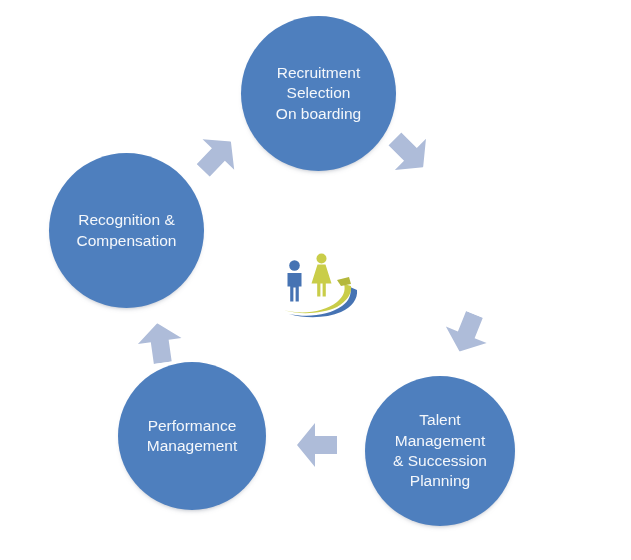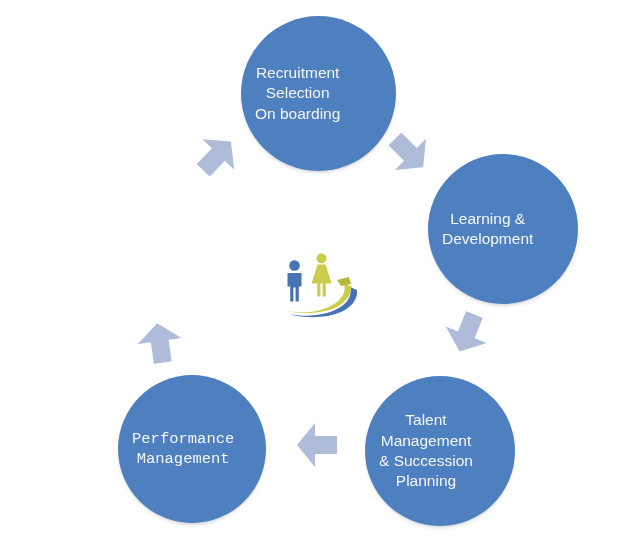--- a/index.html
+++ b/index.html
@@ -11,34 +11,34 @@
     font-family: "Liberation Sans", sans-serif;
     overflow: hidden;
   }
   .node {
     position: absolute;
     border-radius: 50%;
     background: #4e7fbe;
     color: #f4f7fb;
     display: flex;
     align-items: center;
-    justify-content: flex-start;
+    justify-content: center;
     text-align: center;
     box-shadow: 0 3px 5px -3px rgba(100,110,130,0.55);
   }
   .node-label {
     font-size: 15.5px;
     line-height: 1.32;
     white-space: pre-line;
     padding: 0 14px;
   }
   .n-recruitment  { left: 241px; top: 16px;  width: 155px; height: 155px; }
   .n-learning     { left: 428px; top: 154px; width: 150px; height: 150px; }
   .n-talent       { left: 365px; top: 376px; width: 150px; height: 150px; }
-  .n-performance  { left: 118px; top: 375px; width: 148px; height: 148px; font-family: Liberation Mono, monospace; }
+  .n-performance  { left: 118px; top: 362px; width: 148px; height: 148px; }
   .n-recognition  { left: 49px;  top: 153px; width: 155px; height: 155px; }
 
   .arrow { position: absolute; width: 40px; height: 46px; }
   .a-recognition-recruitment { left: 197px; top: 133px; transform: rotate(-46deg); }
   .a-recruitment-learning    { left: 389px; top: 130px; transform: rotate(45deg); }
   .a-learning-talent         { left: 447px; top: 310px; transform: rotate(112deg); }
   .a-talent-performance      { left: 297px; top: 422px; transform: rotate(180deg); }
   .a-performance-recognition { left: 140px; top: 320px; transform: rotate(-98deg); }
 
   .center-icon { position: absolute; left: 281px; top: 248px; width: 82px; height: 72px; }
@@ -46,33 +46,33 @@
 </head>
 <body>
 
 <div class="canvas">
 
   <div class="node n-recruitment">
     <span class="node-label">Recruitment
 Selection
 On boarding</span>
   </div>
-  <div class="node n-learning">
-    <span class="node-label">Learning &amp;
-Development</span>
-  </div>
   <div class="node n-talent">
     <span class="node-label">Talent
 Management
 &amp; Succession
 Planning</span>
   </div>
   <div class="node n-performance">
     <span class="node-label">Performance
 Management</span>
+  </div>
+  <div class="node n-recognition">
+    <span class="node-label">Recognition &amp;
+Compensation</span>
   </div>
 
   <svg class="arrow a-recognition-recruitment" viewBox="0 0 40 46">
     <path d="M0,14 L22,14 L22,1 L40,23 L22,45 L22,32 L0,32 Z" fill="#aebcd9"></path>
   </svg>
   <svg class="arrow a-recruitment-learning" viewBox="0 0 40 46">
     <path d="M0,14 L22,14 L22,1 L40,23 L22,45 L22,32 L0,32 Z" fill="#aebcd9"></path>
   </svg>
   <svg class="arrow a-learning-talent" viewBox="0 0 40 46">
     <path d="M0,14 L22,14 L22,1 L40,23 L22,45 L22,32 L0,32 Z" fill="#aebcd9"></path>

